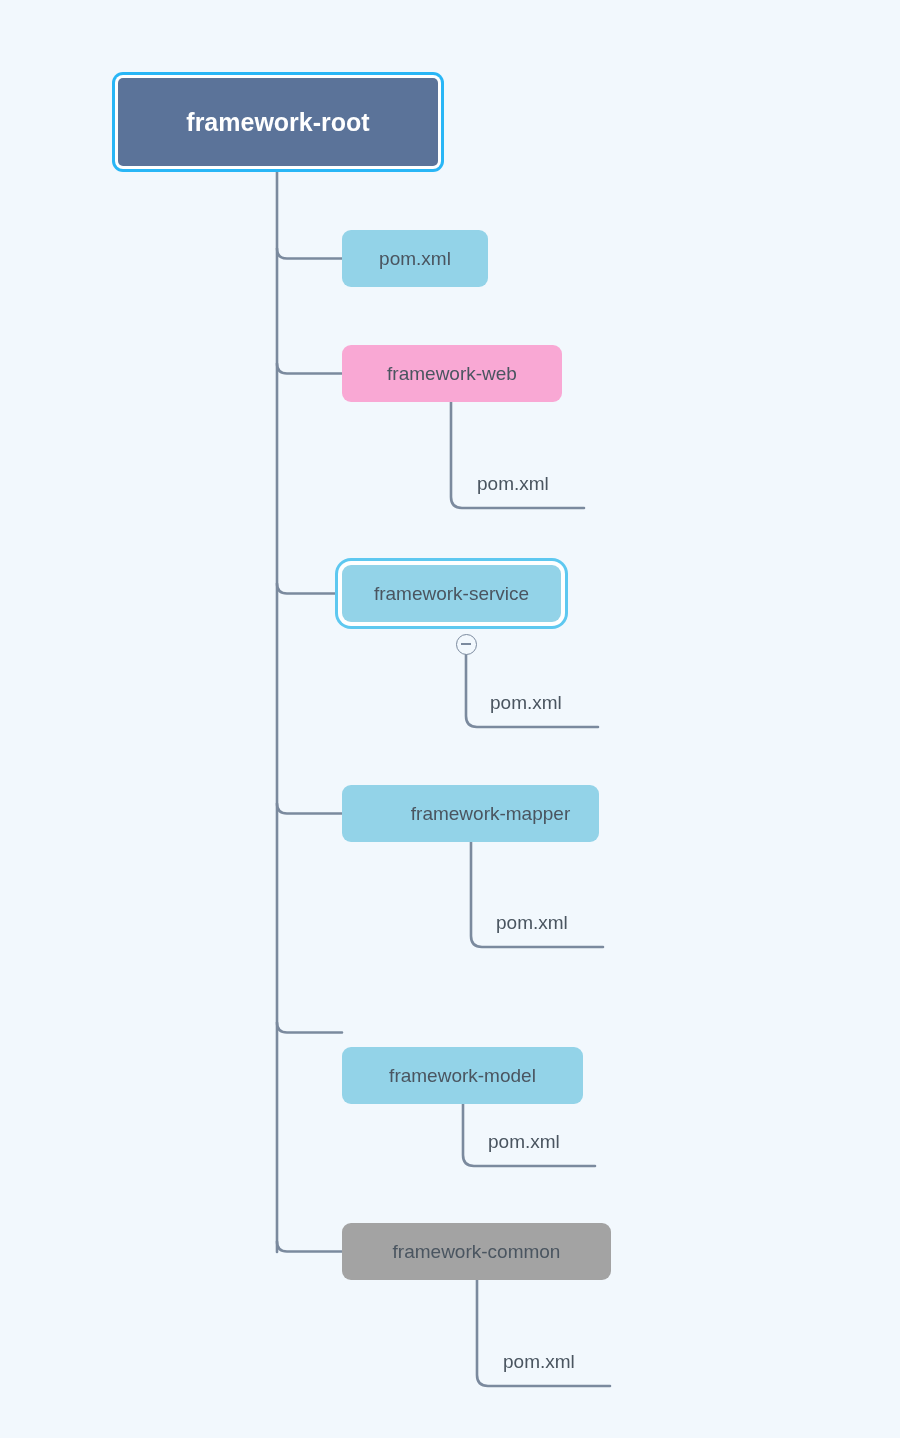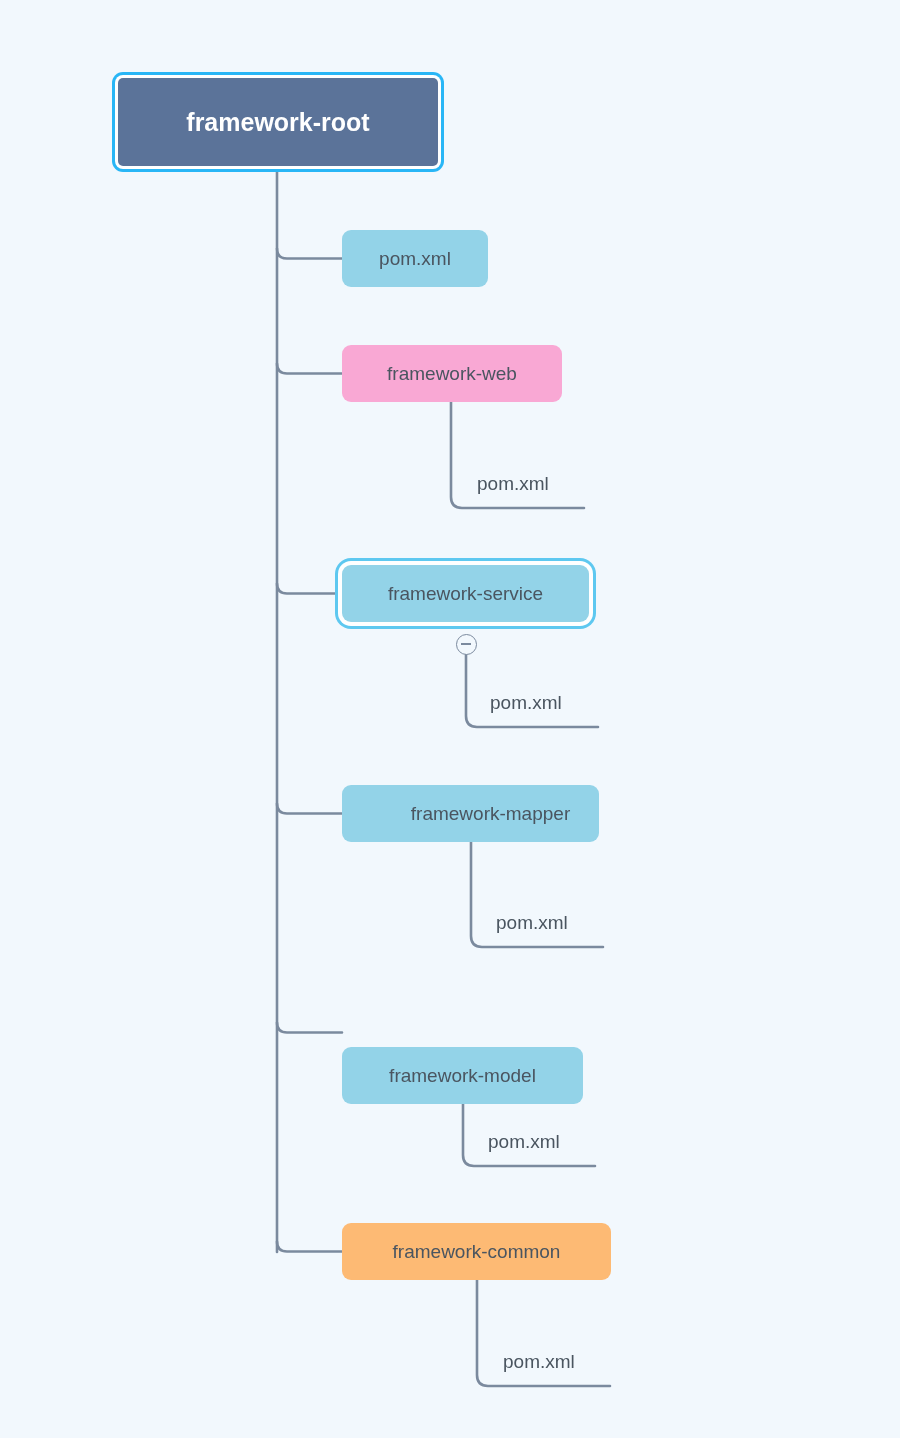--- a/index.html
+++ b/index.html
@@ -115,34 +115,34 @@
   </div>
 
   <div id="branch-container">
       <div class="node node-branch" style="left: 342px; top: 230px; width: 146px; height: 57px; background: rgb(147, 211, 232); color: rgb(74, 85, 96);">
         <span>pom.xml</span>
       </div>
       <div class="node node-branch" style="left: 342px; top: 345px; width: 220px; height: 57px; background: #f9a8d4; color: rgb(74, 85, 96);">
         <span>framework-web</span>
       </div>
       <div class="leaf-label" style="left: 477px; top: 473px; color: rgb(74, 85, 96);"><span>pom.xml</span></div>
-      <div class="node node-branch selected-branch" style="left: 342px; top: 565px; width: 247px; height: 57px; background: rgb(147, 211, 232); color: rgb(74, 85, 96);">
+      <div class="node node-branch selected-branch" style="left: 342px; top: 565px; width: 219px; height: 57px; background: rgb(147, 211, 232); color: rgb(74, 85, 96);">
         <span>framework-service</span>
       </div>
       <div class="leaf-label" style="left: 490px; top: 692px; color: rgb(74, 85, 96);"><span>pom.xml</span></div>
       <div class="collapse-toggle" style="left: 455.5px; top: 633.5px;">
         <div class="bar"></div>
       </div>
       <div class="node node-branch" style="left: 342px; top: 785px; width: 257px; height: 57px; background: rgb(147, 211, 232); color: rgb(74, 85, 96); padding-left: 40px;">
         <span>framework-mapper</span>
       </div>
       <div class="leaf-label" style="left: 496px; top: 912px; color: rgb(74, 85, 96);"><span>pom.xml</span></div>
       <div class="node node-branch" style="left: 342px; top: 1047px; width: 241px; height: 57px; background: rgb(147, 211, 232); color: rgb(74, 85, 96);">
         <span>framework-model</span>
       </div>
       <div class="leaf-label" style="left: 488px; top: 1131px; color: rgb(74, 85, 96);"><span>pom.xml</span></div>
-      <div class="node node-branch" style="left: 342px; top: 1223px; width: 269px; height: 57px; background: #fdba74; color: rgb(74, 85, 96);">
+      <div class="node node-branch" style="left: 342px; top: 1223px; width: 269px; height: 57px; background: #a3a3a3; color: rgb(74, 85, 96);">
         <span>framework-common</span>
       </div>
       <div class="leaf-label" style="left: 503px; top: 1351px; color: rgb(74, 85, 96);"><span>pom.xml</span></div>
     </div>
 
 </div>
 
 </body></html>

